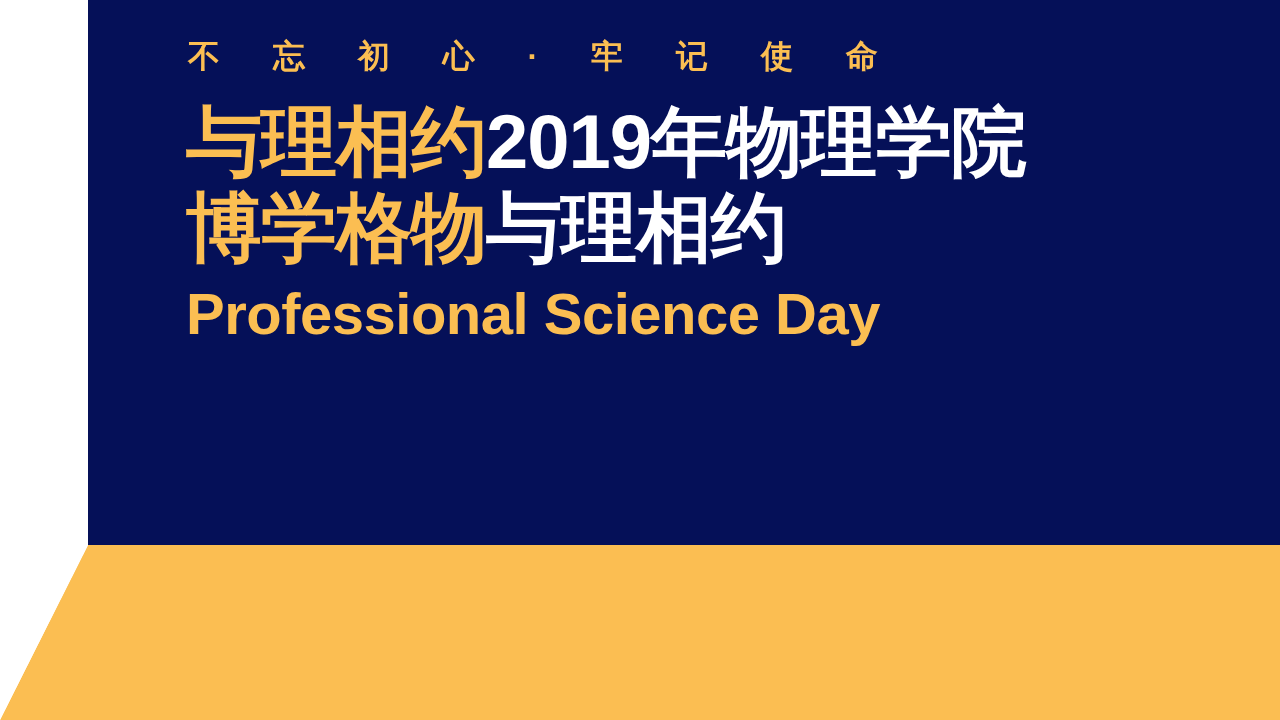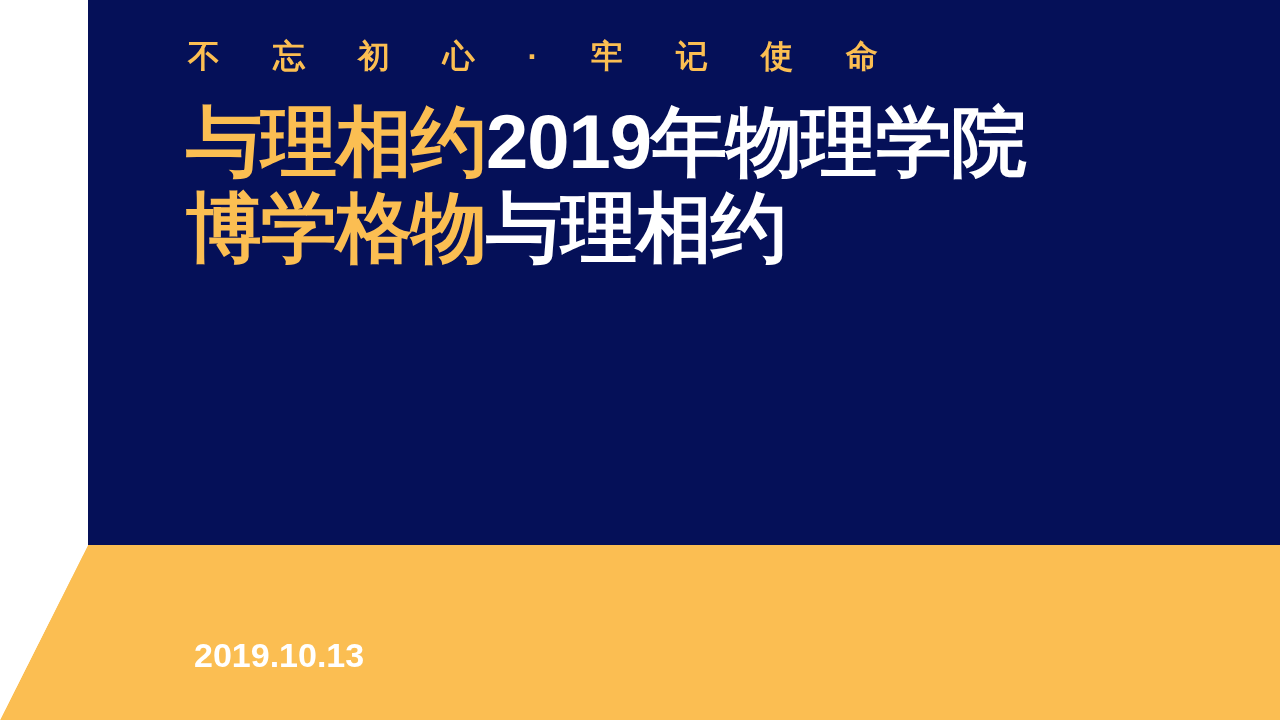--- a/index.html
+++ b/index.html
@@ -117,17 +117,17 @@
   <div class="white-wedge"></div>
 
   <div class="content">
 
     <div class="slogan">不 忘 初 心 · 牢 记 使 命</div>
 
     <div class="title-line title-line1"><span class="t-yellow">与理相约</span><span class="t-white">2019年物理学院</span></div>
 
     <div class="title-line title-line2"><span class="t-yellow">博学格物</span><span class="t-white">与理相约</span></div>
 
+    <div class="title-en">Professional Science Day</div>
 
-    <div class="date">2019.10.13</div>
 
   </div>
 </div>
 
 </body></html>

